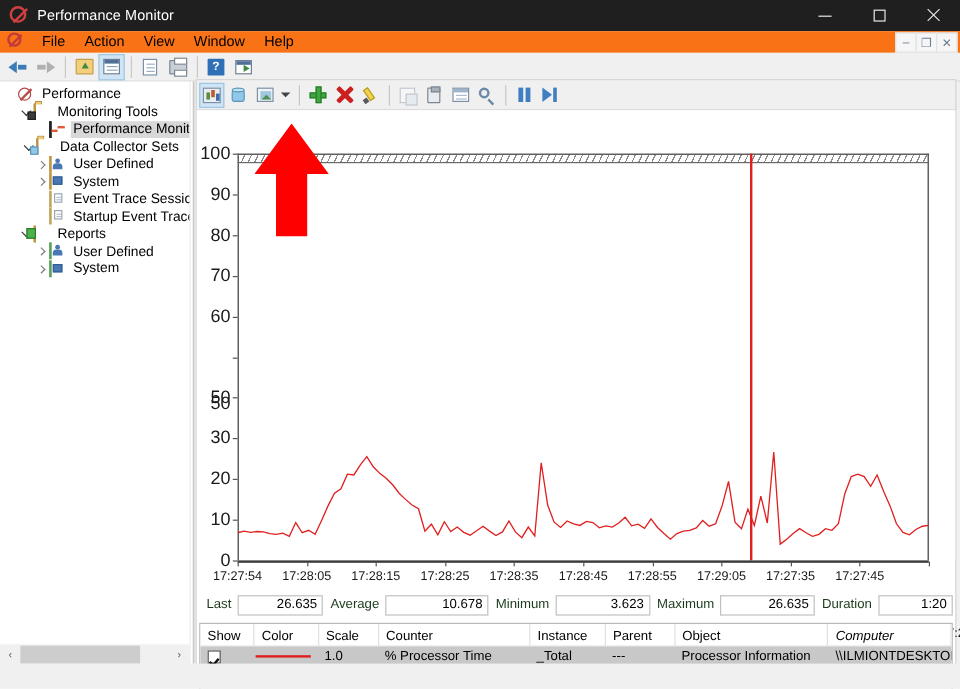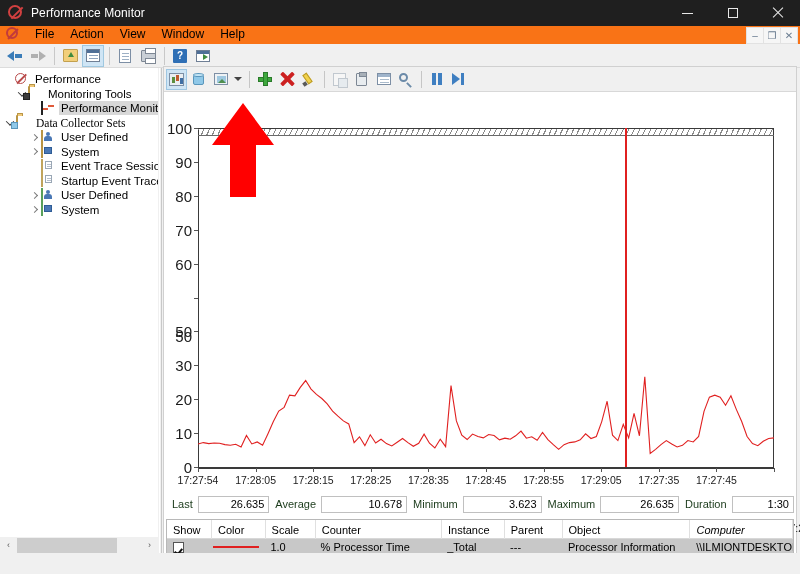--- a/index.html
+++ b/index.html
@@ -396,21 +396,21 @@
             <span class="v"></span>
           </span>
           <span class="ticon"><span class="icn-folder"><span class="tab"></span><span class="badge" style="background:#3b3b3b;border:1px solid #222;"></span></span></span>
           <span class="tlabel">Monitoring Tools</span>
         </div>
         <div class="tnode sel" style="padding-left: 28px;">
           <span class="tchev"></span>
           <span class="ticon"><span class="icn-perfmon"><span class="l1"></span><span class="l2"></span></span></span>
           <span class="tlabel">Performance Monitor</span>
         </div>
-        <div class="tnode" style="padding-left: 3px; font-family: Liberation Serif, serif;">
+        <div class="tnode" style="padding-left: 17px;">
           <span class="tchev">
             <span class="v"></span>
           </span>
           <span class="ticon"><span class="icn-folder"><span class="tab"></span><span class="badge" style="background:#8fc8e8;border:1px solid #5a96bb;"></span></span></span>
           <span class="tlabel">Data Collector Sets</span>
         </div>
         <div class="tnode" style="padding-left: 28px;">
           <span class="tchev">
             <span class="r"></span>
           </span>
@@ -426,20 +426,27 @@
         </div>
         <div class="tnode" style="padding-left: 28px;">
           <span class="tchev"></span>
           <span class="ticon"><span class="icn-trace"><span class="pg"></span></span></span>
           <span class="tlabel">Event Trace Sessions</span>
         </div>
         <div class="tnode" style="padding-left: 28px;">
           <span class="tchev"></span>
           <span class="ticon"><span class="icn-trace"><span class="pg"></span></span></span>
           <span class="tlabel">Startup Event Trace Ses</span>
+        </div>
+        <div class="tnode" style="padding-left: 15px;">
+          <span class="tchev">
+            <span class="v"></span>
+          </span>
+          <span class="ticon"><span class="icn-report"><span class="gr"></span></span></span>
+          <span class="tlabel">Reports</span>
         </div>
         <div class="tnode" style="padding-left: 28px;">
           <span class="tchev">
             <span class="r"></span>
           </span>
           <span class="ticon"><span class="icn-repuser"><span class="head"></span><span class="body"></span></span></span>
           <span class="tlabel">User Defined</span>
         </div>
         <div class="tnode" style="padding-left: 28px;">
           <span class="tchev">
@@ -593,21 +600,21 @@
       <div class="stats" id="statsrow">
           <div class="stat-label">Last</div>
           <div class="stat-field" style="width: 78px;">26.635</div>
           <div class="stat-label">Average</div>
           <div class="stat-field" style="width: 86px; padding-left: 48px;">10.678</div>
           <div class="stat-label">Minimum</div>
           <div class="stat-field" style="width: 86px;">3.623</div>
           <div class="stat-label">Maximum</div>
           <div class="stat-field" style="width: 86px;">26.635</div>
           <div class="stat-label">Duration</div>
-          <div class="stat-field" style="width: 68px;">1:30</div>
+          <div class="stat-field" style="width: 68px;">1:20</div>
         </div>
 
       <div class="legend">
         <div class="lg-head" id="lghead">
             <div class="lg-th" style="width: 52px;">Show</div>
             <div class="lg-th" style="width: 62px;">Color</div>
             <div class="lg-th" style="width: 58px;">Scale</div>
             <div class="lg-th" style="width: 148px;">Counter</div>
             <div class="lg-th" style="width: 73px;">Instance</div>
             <div class="lg-th" style="width: 67px;">Parent</div>

